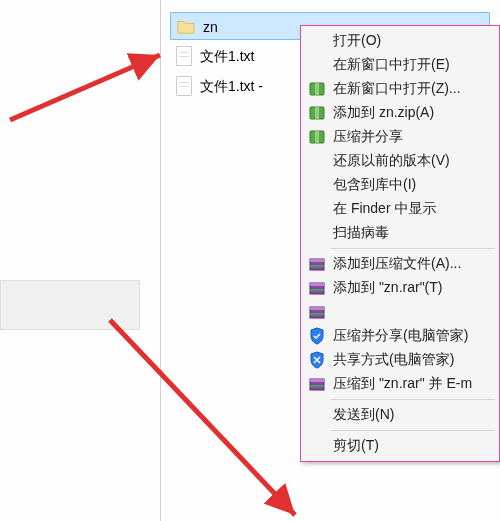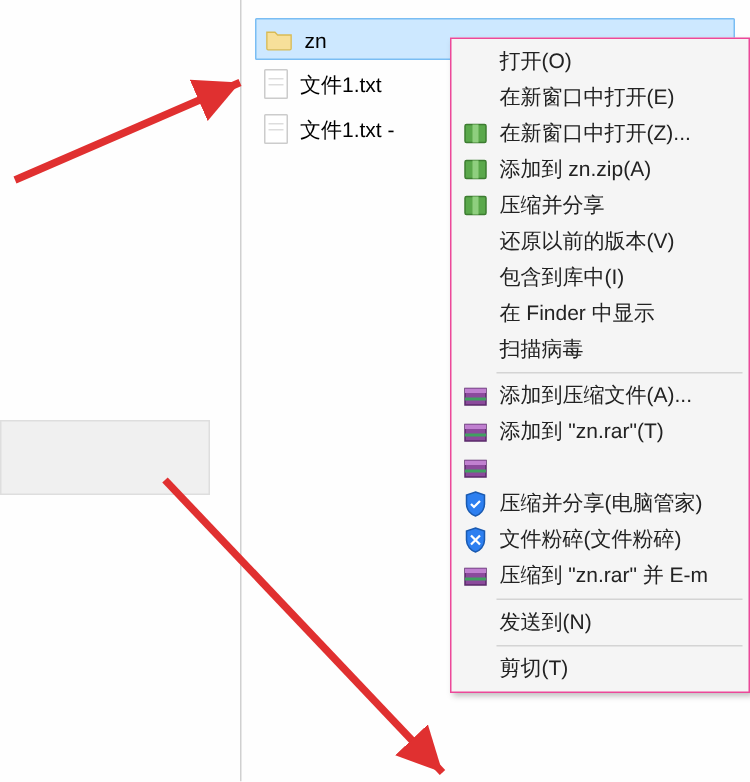--- a/index.html
+++ b/index.html
@@ -264,21 +264,21 @@
     </span>
     <span>压缩并分享(电脑管家)</span>
   </div>
   <div class="menu-item">
     <span class="mi-ico shield">
       <svg viewBox="0 0 18 18">
           <path d="M9 1 L15 3 V9 C15 13 12 16 9 17 C6 16 3 13 3 9 V3 Z" fill="#2d7ff0" stroke="#1a5ab0"></path>
           <path d="M6 6 l6 6 M12 6 l-6 6" stroke="#fff" stroke-width="1.5"></path>
         </svg>
     </span>
-    <span>文件粉碎(文件粉碎)</span>
+    <span>共享方式(电脑管家)</span>
   </div>
   <div class="menu-item">
     <span class="mi-ico rar">
       <svg viewBox="0 0 18 18">
           <rect x="2" y="4" width="14" height="11" fill="#8b4a9c" stroke="#5a2a6a"></rect>
           <rect x="2" y="4" width="14" height="3" fill="#c080d0"></rect>
           <rect x="2" y="10" width="14" height="2" fill="#40a060"></rect>
         </svg>
     </span>
     <span>压缩到 "zn.rar" 并 E-m</span>

